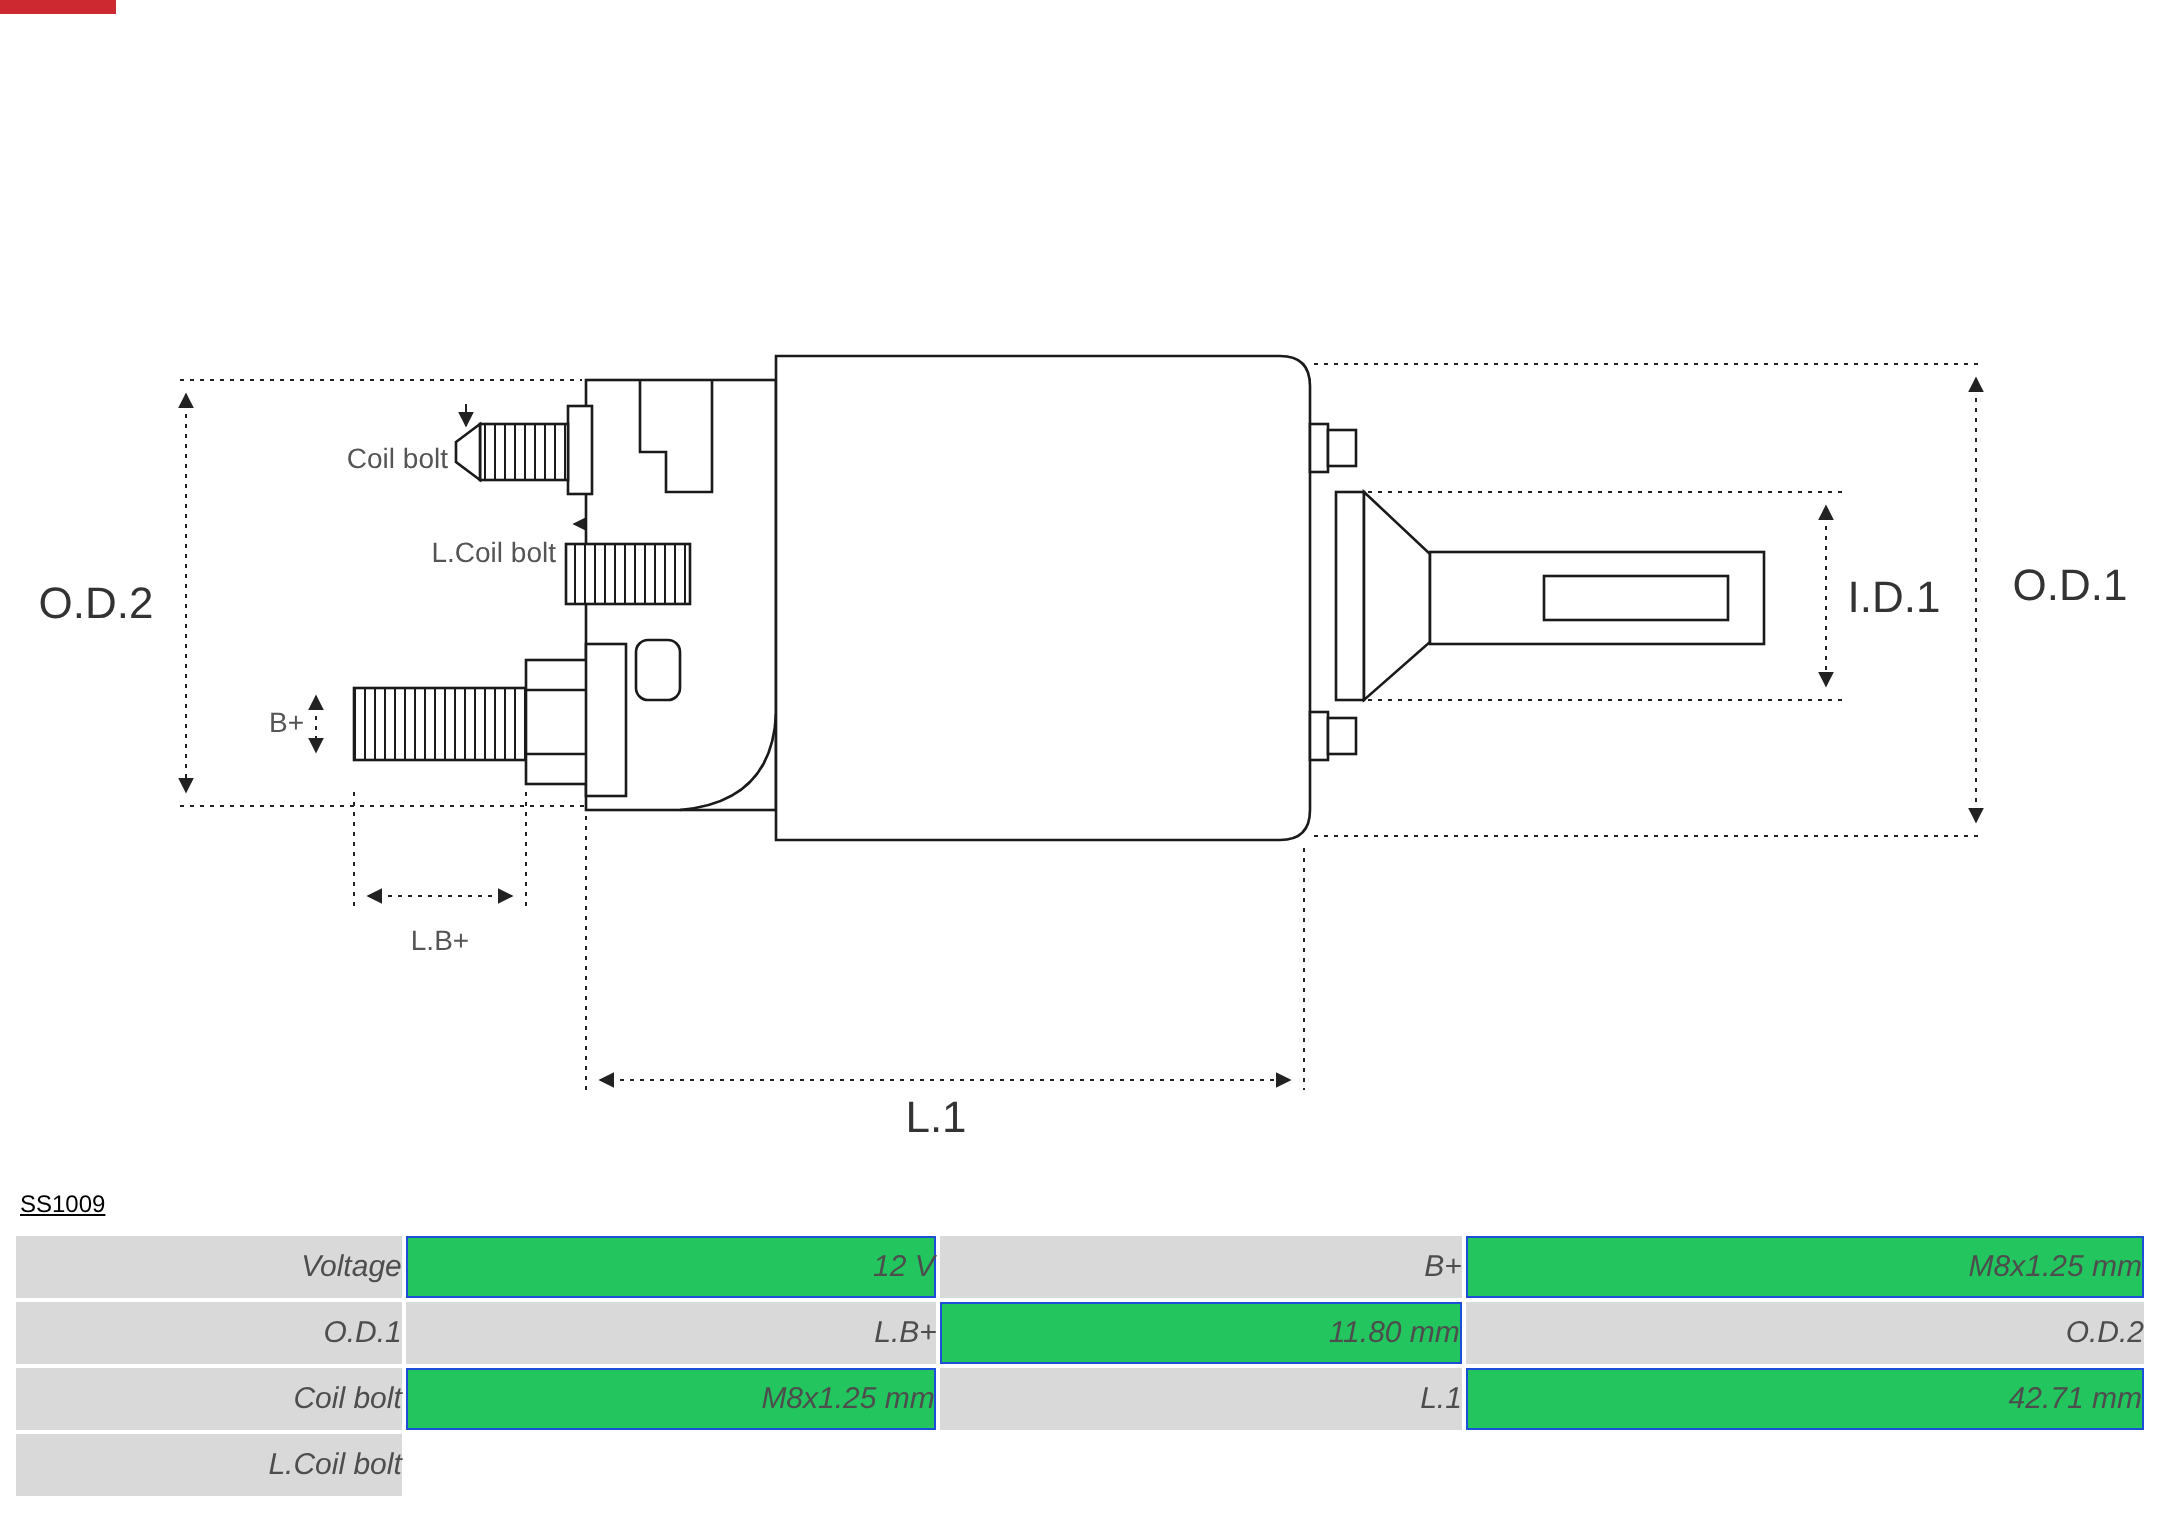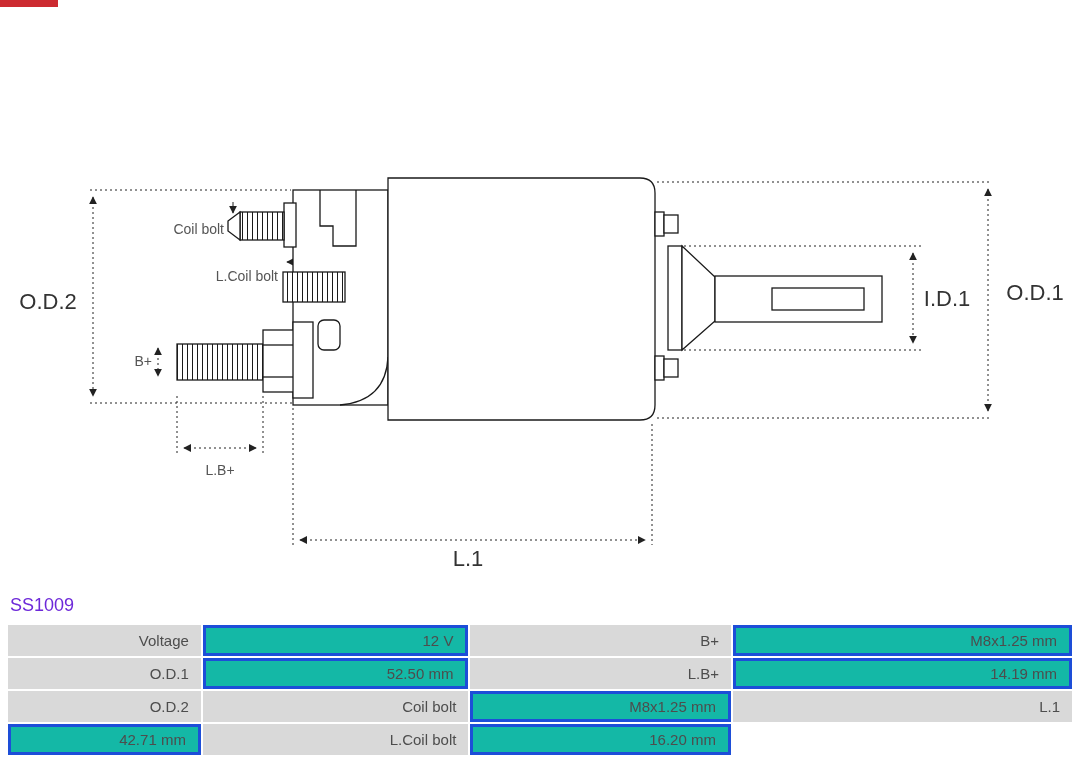--- a/index.html
+++ b/index.html
@@ -7,26 +7,26 @@
   .page{position:relative;width:1080px;height:767px;}
   .logo{position:absolute;top:0;left:0;width:58px;height:7px;background:#cc2a30;}
   .drawing{display:block;}
   .dim{stroke:#222;fill:none;stroke-width:1;}
   .dotted{stroke-dasharray:2 3;}
   .draw{stroke:#1a1a1a;stroke-width:1.3;fill:#ffffff;}
   .nofill{fill:none;}
   text{font-family:"Liberation Sans",sans-serif;}
   .big{font-size:22px;fill:#333;}
   .sm{font-size:14px;fill:#555;}
-  .part-no{color:#6d28d9;font-size:18px;margin:10px 0 9px 10px;}
+  .part-no{color:#000000;font-size:12px;margin:10px 0 9px 10px;text-decoration:underline;}
   .spec-table{display:grid;grid-template-columns:194fr 267fr 262fr 341fr;gap:2px;margin:0 8px;}
   .cell{height:31px;display:flex;align-items:center;justify-content:flex-end;
-        padding-right:12px;box-sizing:border-box;font-size:15px;color:#4d4d4d;}
+        box-sizing:border-box;font-size:15px;color:#4d4d4d;font-style:italic;}
   .lbl{background:#d9d9d9;}
-  .val{background:#14b8a6;border:3px solid #1d4ed8;}
+  .val{background:#22c55e;border:1px solid #1d4ed8;}
 </style>
 </head>
 <body>
 
 <div class="page">
 
   <div class="logo"></div>
 
   <svg class="drawing" width="1080" height="585" viewBox="0 0 1080 585">
     <defs>
@@ -108,27 +108,25 @@
 
   <div class="part-no">SS1009</div>
 
   <div class="spec-table">
     <div class="cell lbl">Voltage</div>
     <div class="cell val">12 V</div>
     <div class="cell lbl">B+</div>
     <div class="cell val">M8x1.25 mm</div>
 
     <div class="cell lbl">O.D.1</div>
-    <div class="cell val">52.50 mm</div>
     <div class="cell lbl">L.B+</div>
-    <div class="cell val">14.19 mm</div>
+    <div class="cell val">11.80 mm</div>
 
     <div class="cell lbl">O.D.2</div>
     <div class="cell lbl">Coil bolt</div>
     <div class="cell val">M8x1.25 mm</div>
 
     <div class="cell lbl">L.1</div>
     <div class="cell val">42.71 mm</div>
     <div class="cell lbl">L.Coil bolt</div>
-    <div class="cell val">16.20 mm</div>
   </div>
 
 </div>
 
 </body></html>

